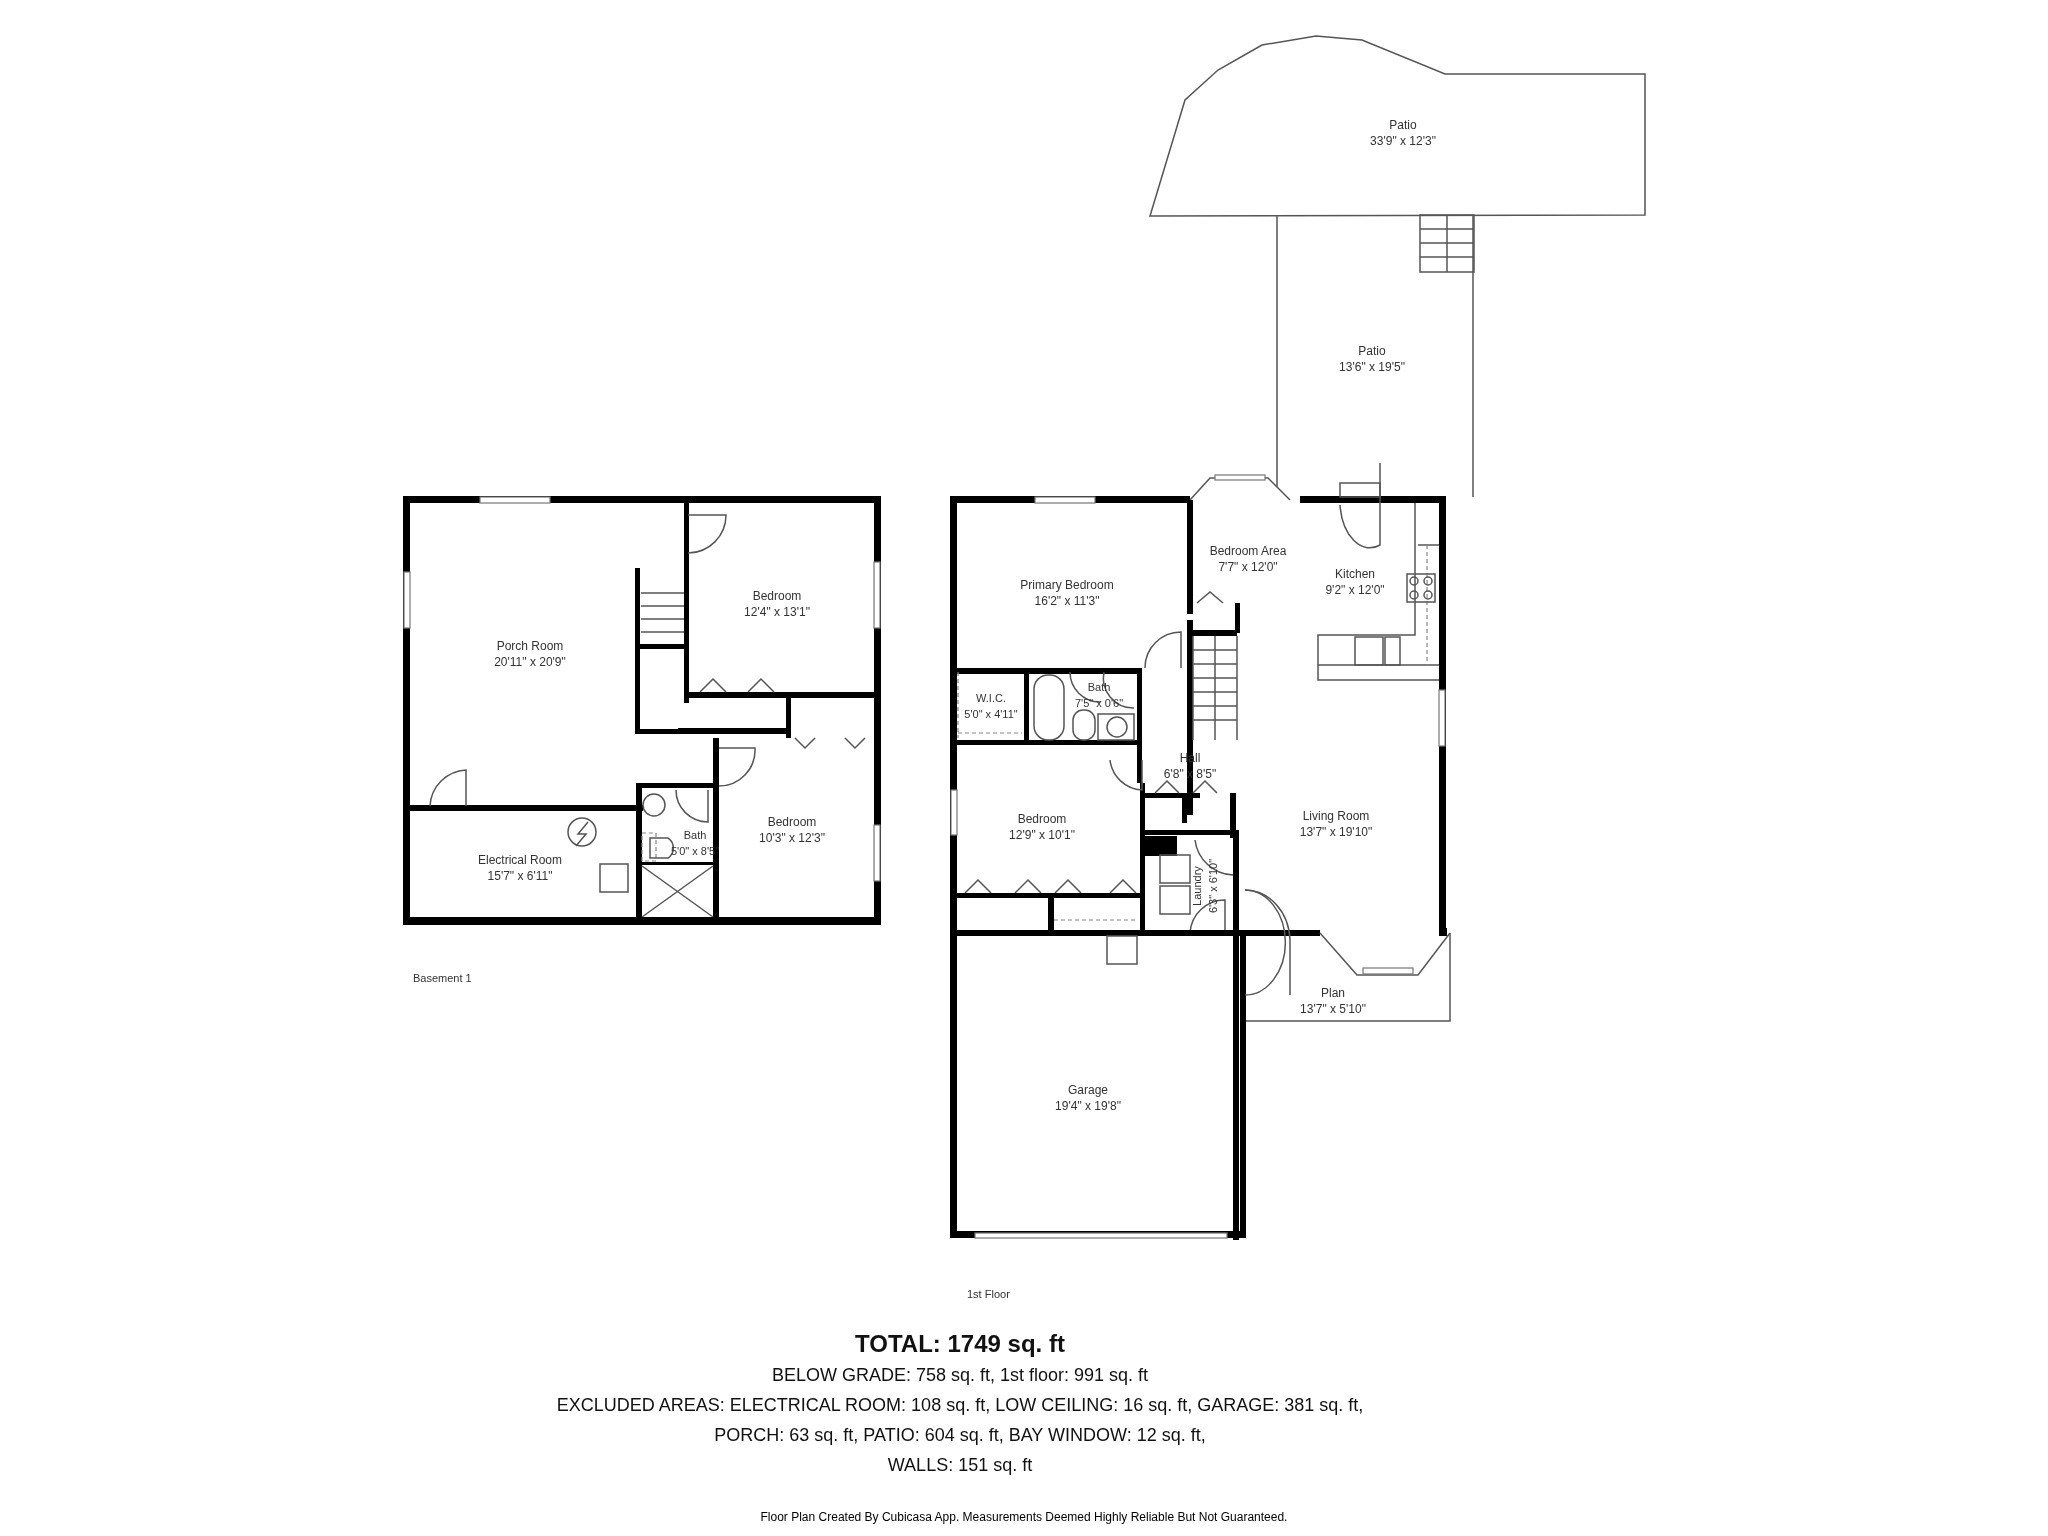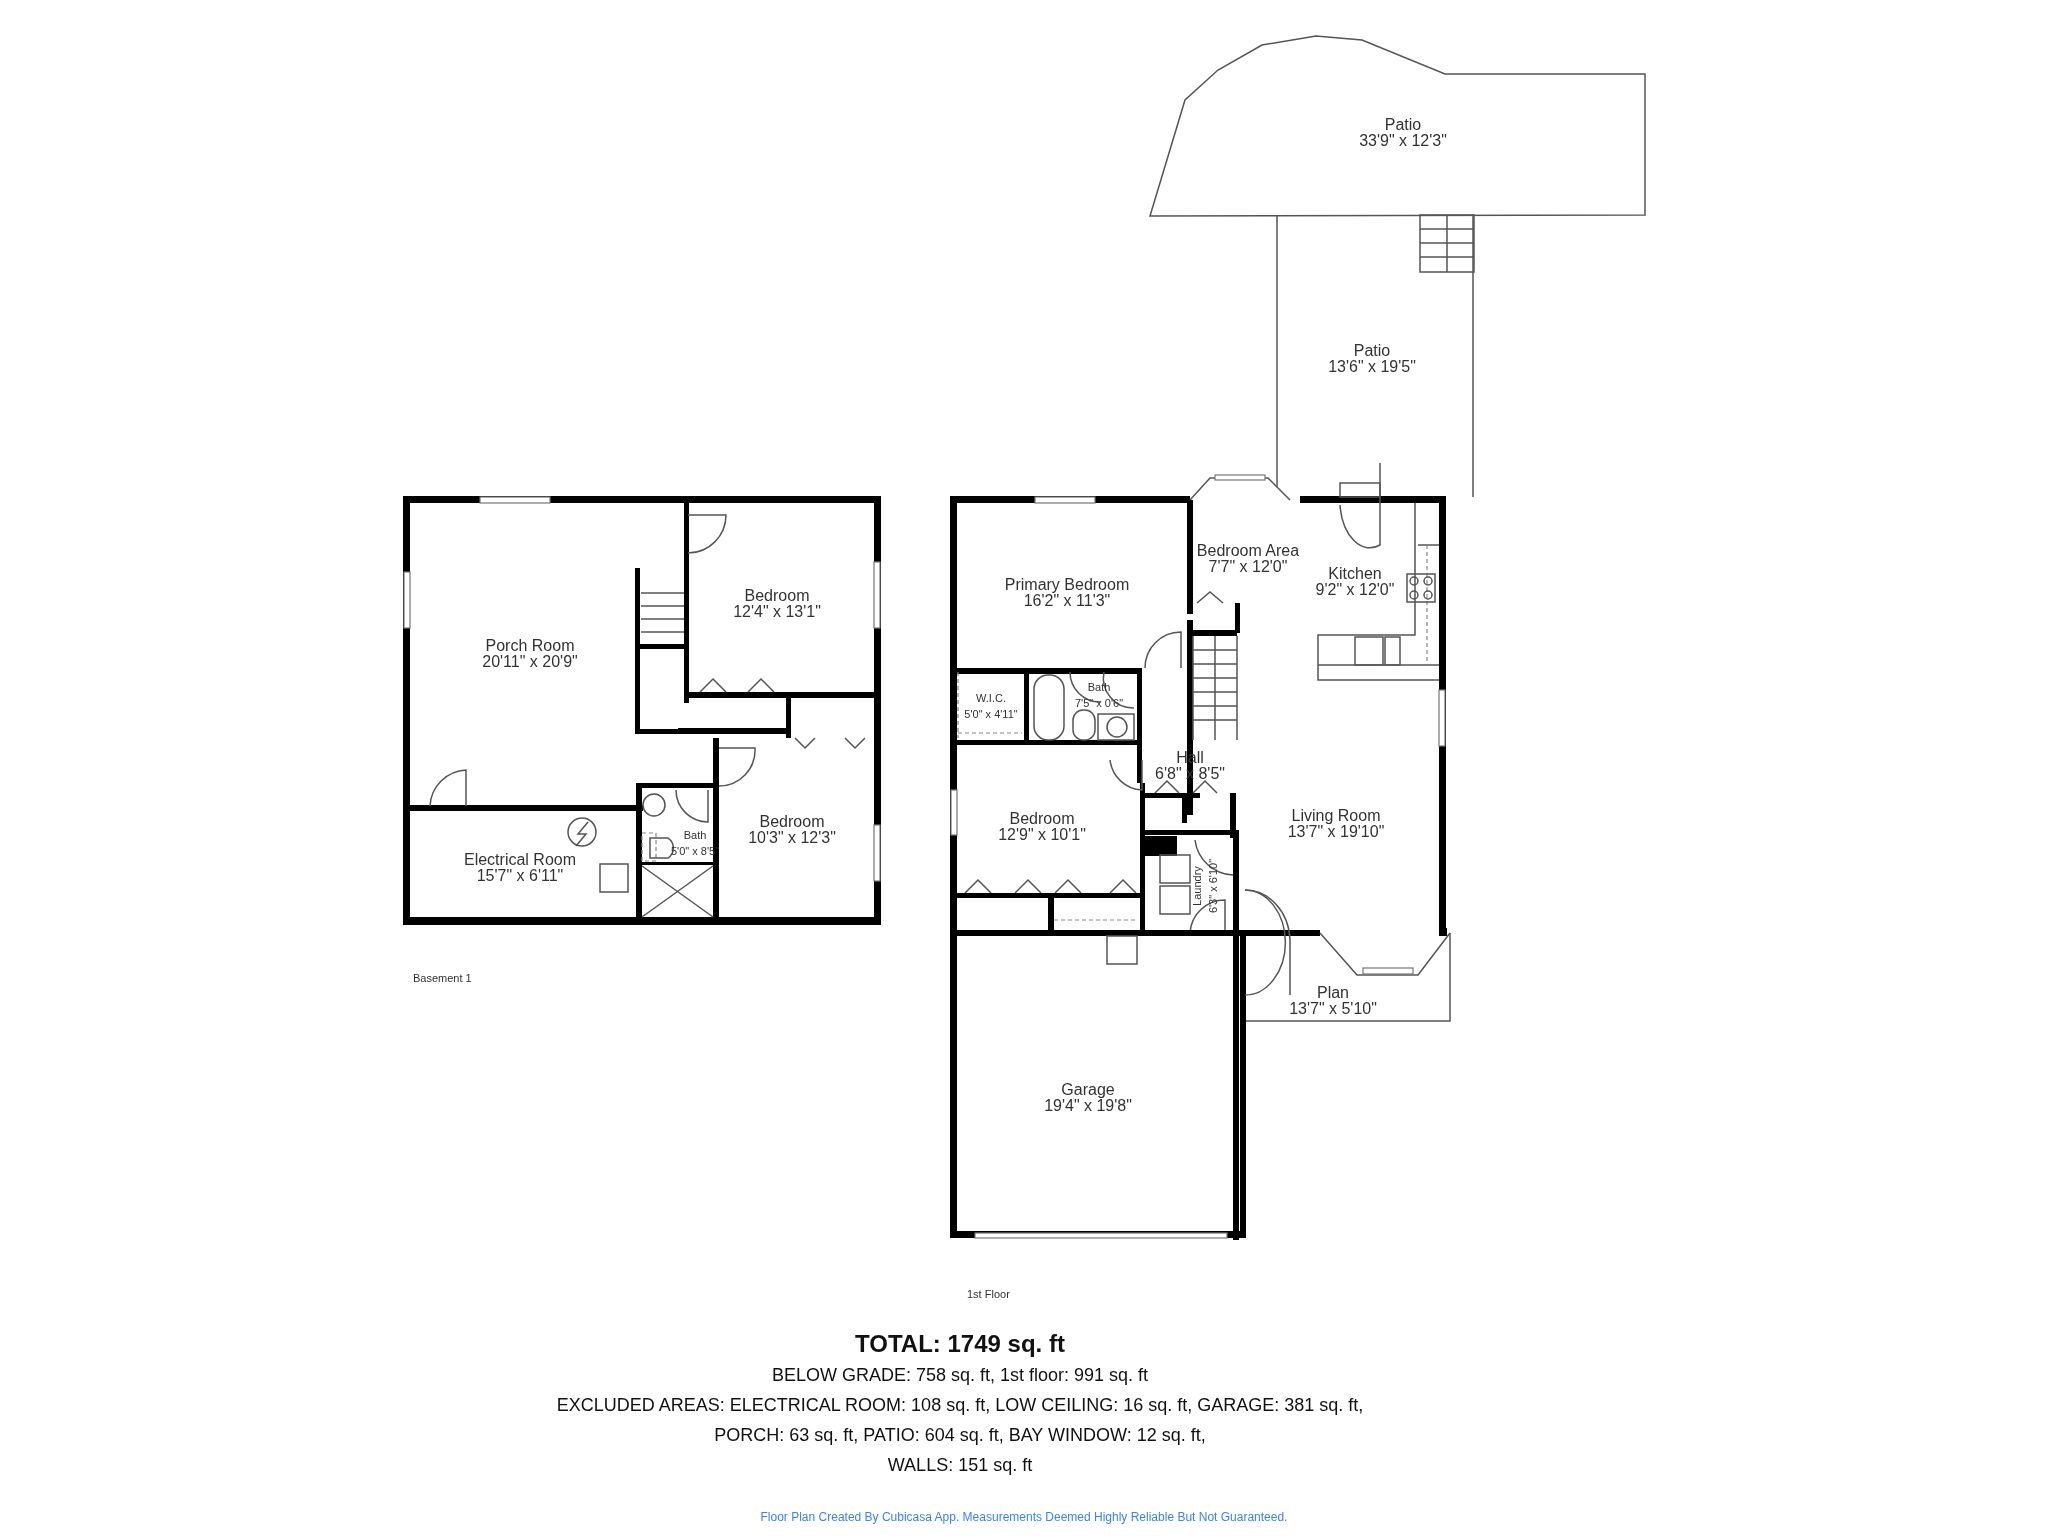--- a/index.html
+++ b/index.html
@@ -2,26 +2,26 @@
 <html><head>
 <meta charset="utf-8">
 <style>
   html, body { margin: 0; padding: 0; background: #ffffff; }
   body { width: 2048px; height: 1536px; position: relative; overflow: hidden; font-family: "Liberation Sans", "DejaVu Sans", sans-serif; color: #222; }
   svg.plan { position: absolute; left: 0; top: 0; }
   .wall { fill: #000; }
   .thin { stroke: #555; stroke-width: 1.5; fill: none; }
   .dash { stroke: #888; stroke-width: 1.2; stroke-dasharray: 4 3; fill: none; }
   .win { fill: #fff; stroke: #777; stroke-width: 1.2; }
-  .room-label { position: absolute; transform: translate(-50%, -50%); text-align: center; font-size: 16px; line-height: 16px; color: #333; white-space: nowrap; }
+  .room-label { position: absolute; transform: translate(-50%, -50%); text-align: center; font-size: 12px; line-height: 16px; color: #333; white-space: nowrap; }
   .room-label .dim { display: block; }
   .floor-label { position: absolute; font-size: 11px; color: #333; }
   .summary { position: absolute; left: 0; width: 1920px; text-align: center; color: #111; }
   .summary-line { font-size: 18px; line-height: 30px; }
-  .footer { position: absolute; left: 0; width: 2048px; top: 1510px; text-align: center; font-size: 12px; color: #3b82f6; }
+  .footer { position: absolute; left: 0; width: 2048px; top: 1510px; text-align: center; font-size: 12px; color: #000000; }
   .rot { transform: translate(-50%, -50%) rotate(-90deg); }
 </style>
 </head>
 <body>
 
 <svg class="plan" width="2048" height="1536" viewBox="0 0 2048 1536">
 
   <g>
 
     <rect class="wall" x="403" y="496" width="478" height="7"></rect>

